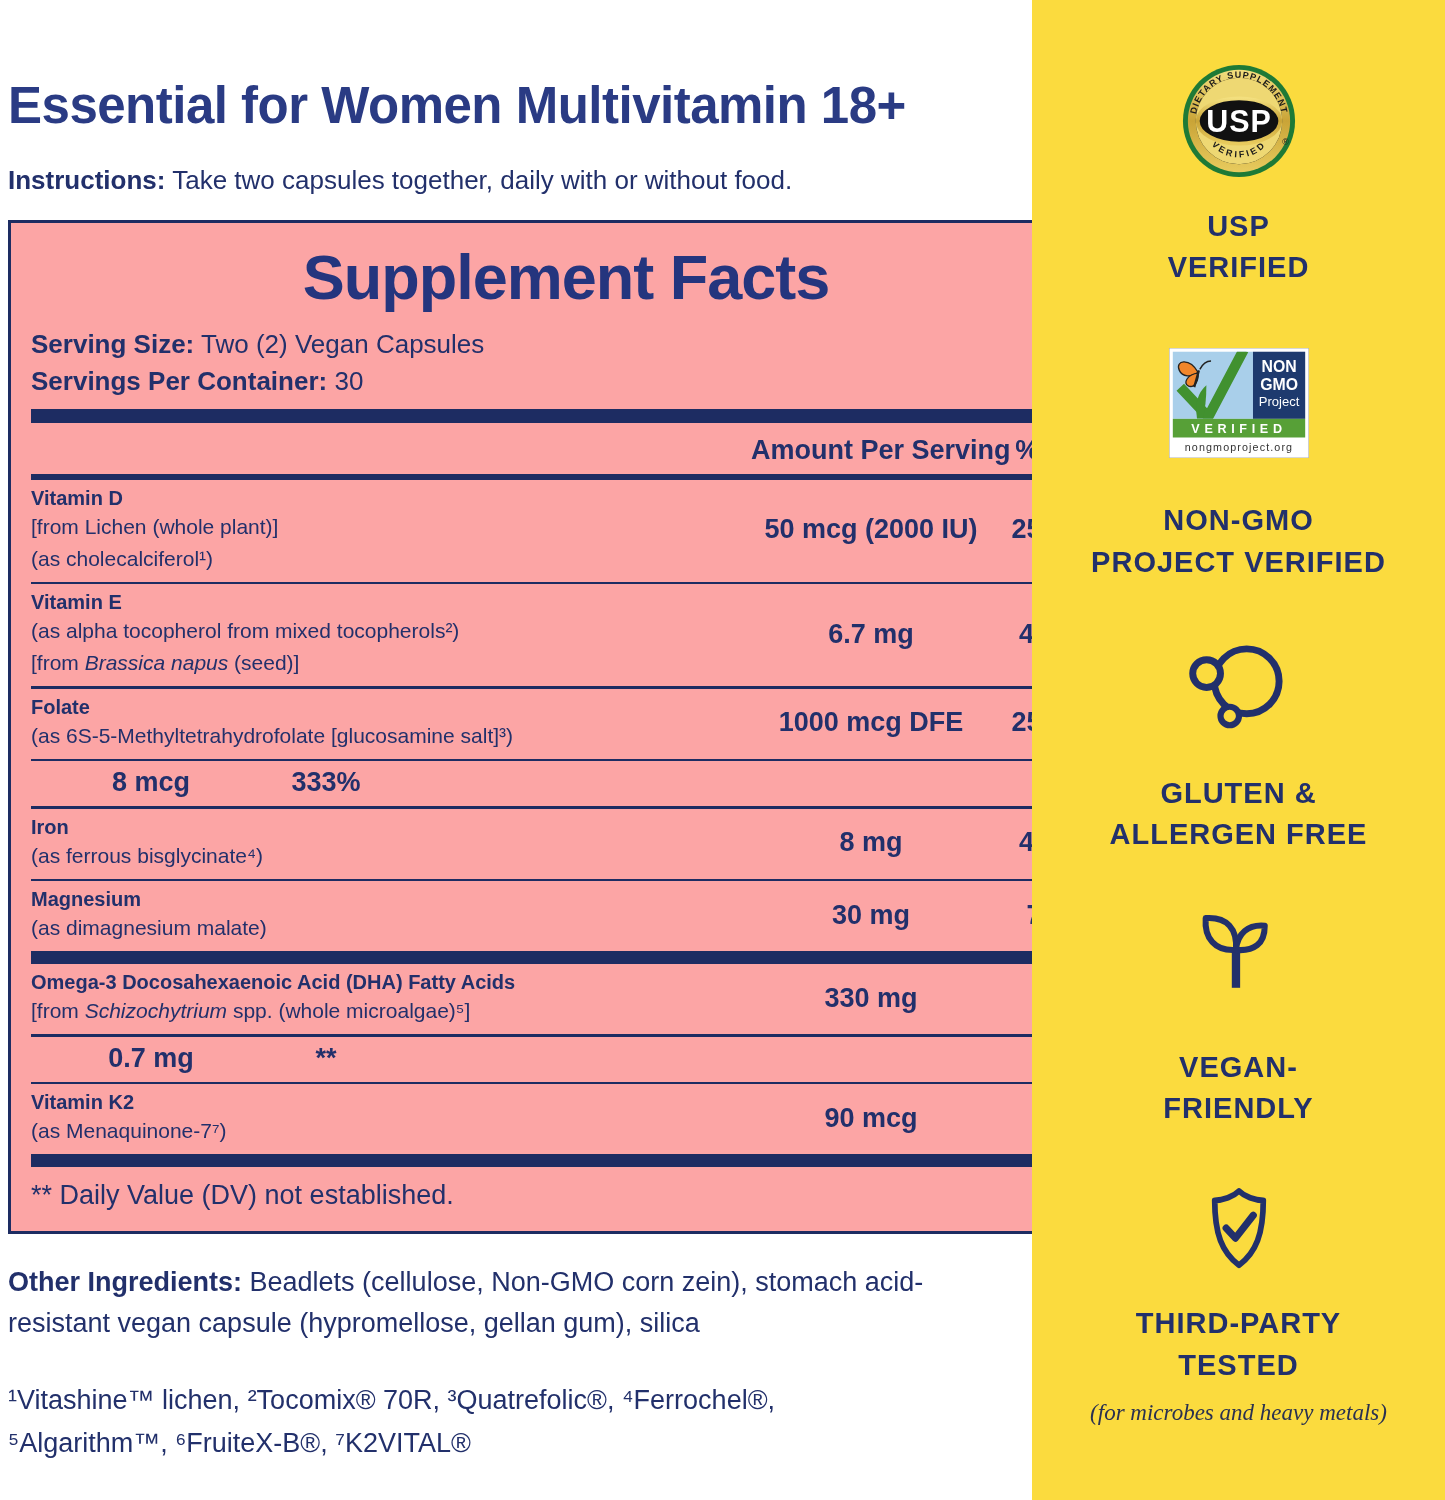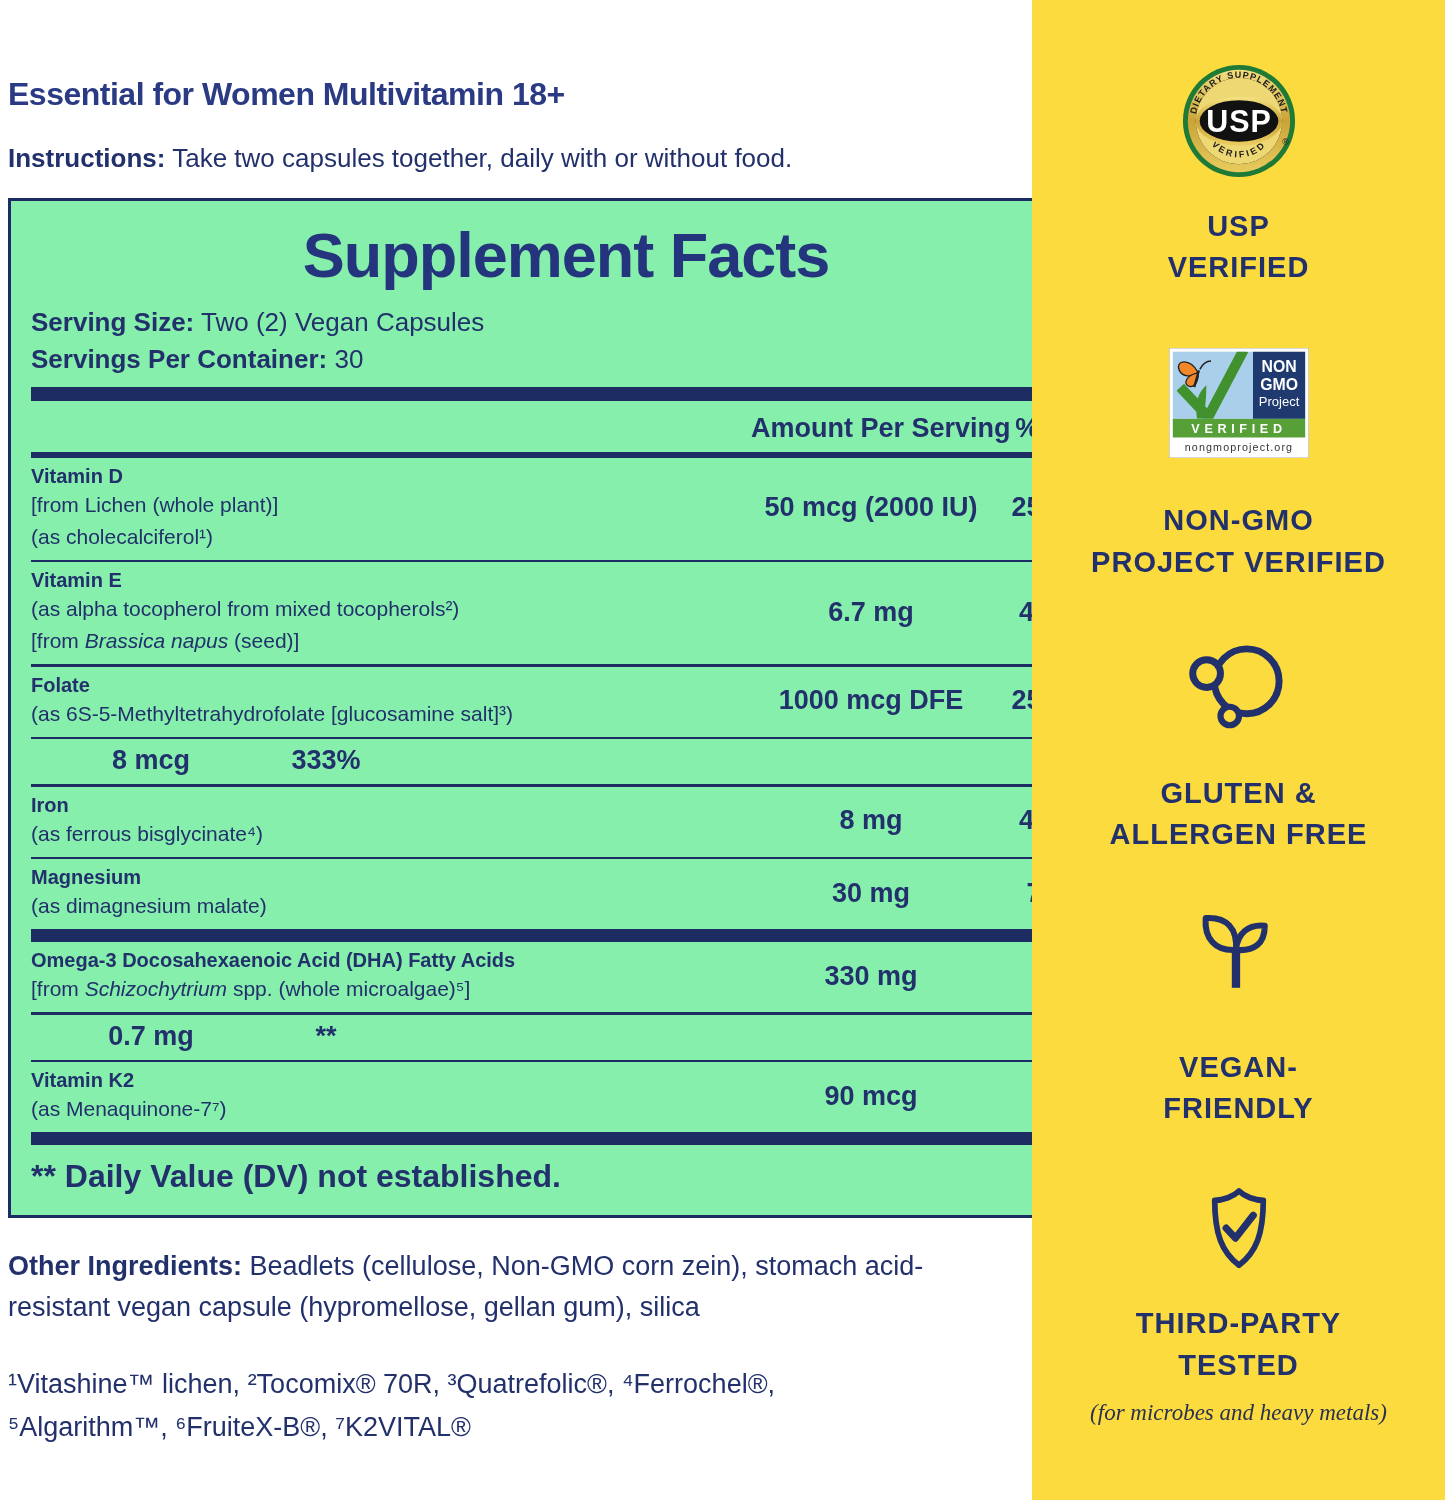--- a/index.html
+++ b/index.html
@@ -1,24 +1,24 @@
 <!DOCTYPE html>
 <html><head>
 <meta charset="utf-8">
 <style>
   * { margin:0; padding:0; box-sizing:border-box; }
   html,body { width:1445px; height:1500px; background:#fff; overflow:hidden;
     font-family:"Liberation Sans", sans-serif; color:#22306B; }
   .left-col { position:absolute; left:0; top:0; width:1032px; height:1500px; background:#fff; }
 
-  .page-title { margin:76px 0 0 8px; font-size:32px; font-weight:bold; color:#2A3B84; letter-spacing:-0.5px; }
+  .page-title { margin:76px 0 0 8px; font-size:51px; font-weight:bold; color:#2A3B84; letter-spacing:-0.5px; }
   .instructions { margin:30px 0 0 8px; font-size:26px; color:#22306B; }
   .instructions b { font-weight:bold; }
 
-  .facts-box { margin:24px 0 0 8px; width:1100px; border:3px solid #1D2C62; padding:10px 4px 12px 20px; background:#86efac; }
+  .facts-box { margin:24px 0 0 8px; width:1100px; border:3px solid #1D2C62; padding:10px 4px 12px 20px; background:#fca5a5; }
   .facts-title { text-align:center; font-size:63px; font-weight:bold; letter-spacing:-1px; color:#24357E; margin:8px 0 16px; }
   .serving-line { font-size:26px; margin:6px 0; }
   .serving-line b { font-weight:bold; }
 
   .bar-thick { height:14px; background:#1D2C62; margin-top:12px; }
   .bar-med   { height:6px;  background:#1D2C62; }
   .divider-thin  { height:2.5px; background:#1D2C62; }
   .divider-thick { height:13px;  background:#1D2C62; }
 
   .cols { display:flex; align-items:center; }
@@ -27,21 +27,21 @@
   .c-dv   { width:110px; text-align:center; flex:none; }
 
   .header-row { padding:12px 0 8px; }
   .header-row .c-amt, .header-row .c-dv { font-size:27px; font-weight:bold; white-space:nowrap; }
 
   .fact-row { padding:6px 0 8px; }
   .nutrient-name { font-size:20px; font-weight:bold; line-height:1.2; white-space:nowrap; }
   .nutrient-note { font-size:21px; line-height:1.38; margin-top:3px; white-space:nowrap; }
   .val { font-size:27px; font-weight:bold; white-space:nowrap; }
 
-  .dv-footnote { font-size:32px; font-weight:bold; padding:13px 0 8px; }
+  .dv-footnote { font-size:27px; font-weight:normal; padding:13px 0 8px; }
 
   .other-ingredients { margin:28px 0 0 8px; width:945px; font-size:27px; line-height:1.5; }
   .other-ingredients b { font-weight:bold; }
   .trademarks { margin:36px 0 0 8px; width:900px; font-size:27px; line-height:1.6; }
 
   .sidebar { position:absolute; left:1032px; top:0; width:413px; height:1500px; background:#FBDB3E;
     display:flex; flex-direction:column; align-items:center; }
   .badge-caption { font-size:29px; font-weight:bold; color:#22306B; text-align:center;
     letter-spacing:1px; line-height:1.42; white-space:pre-line; }
   .badge-sub { font-family:"Liberation Serif", serif; font-style:italic; font-size:23px;

